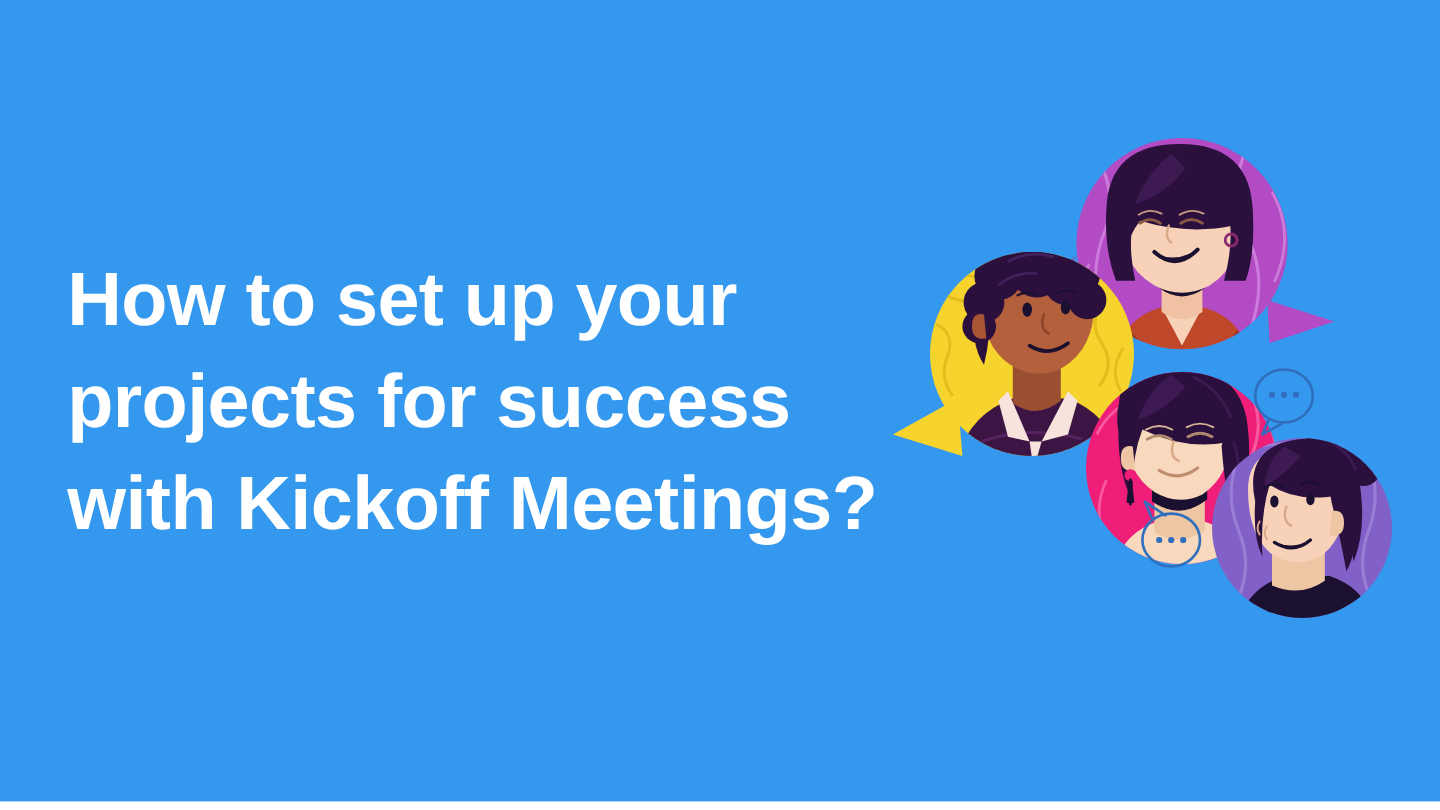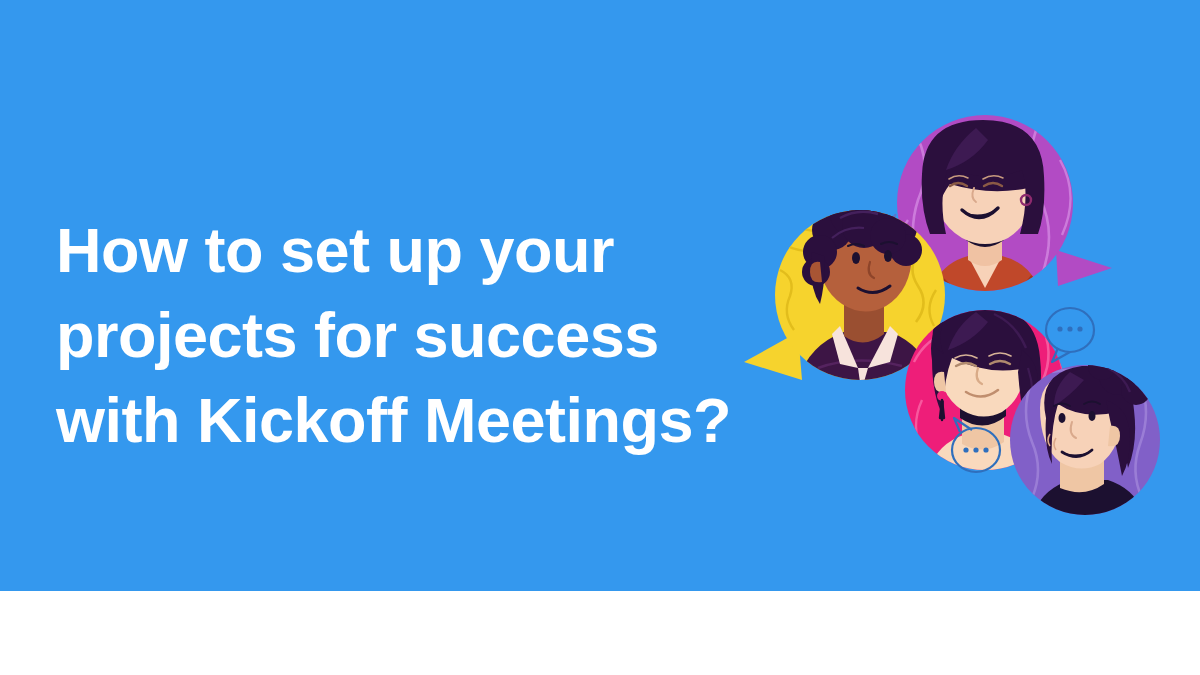--- a/index.html
+++ b/index.html
@@ -4,21 +4,21 @@
 <title>Kickoff Meetings Blog Banner</title>
 <style>
   html, body {
     margin: 0;
     padding: 0;
     background: #ffffff;
   }
   .banner {
     position: relative;
     width: 1200px;
-    height: 591px;
+    height: 668px;
     overflow: hidden;
     background: #3498ee;
     font-family: "Liberation Sans", "DejaVu Sans", sans-serif;
   }
   .bg-layer {
     position: absolute;
     inset: 0;
     background: #3498ee;
   }
   .headline {

